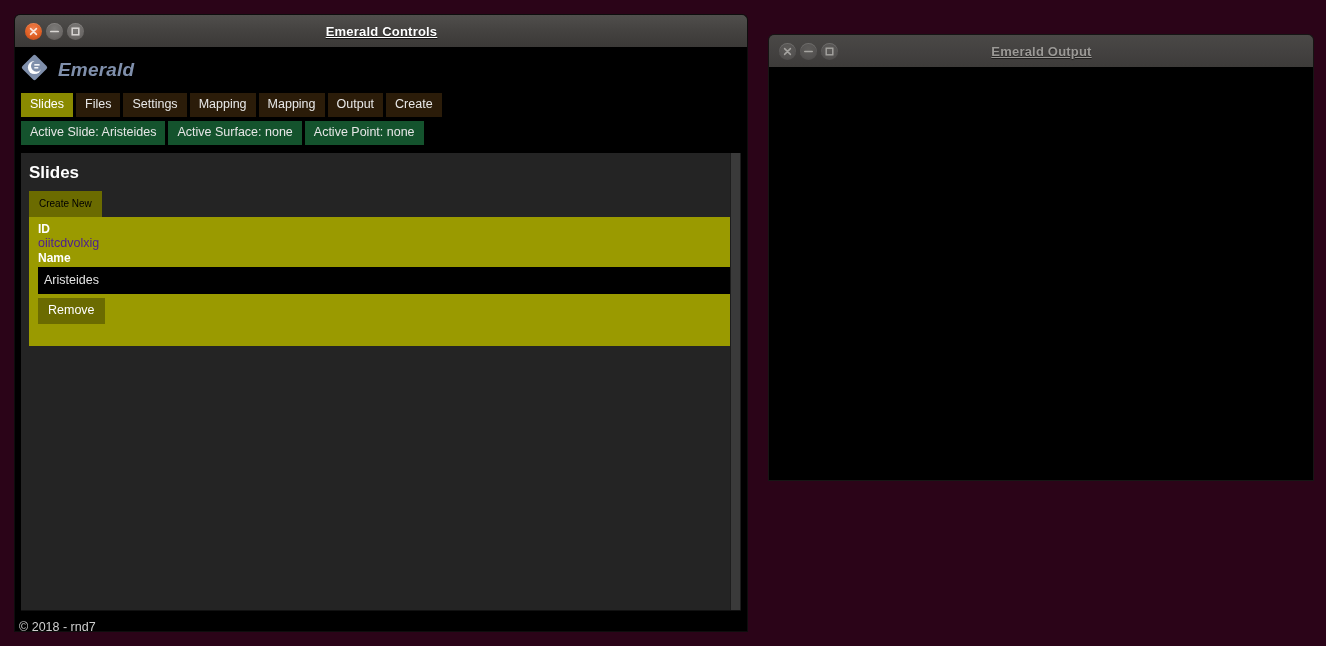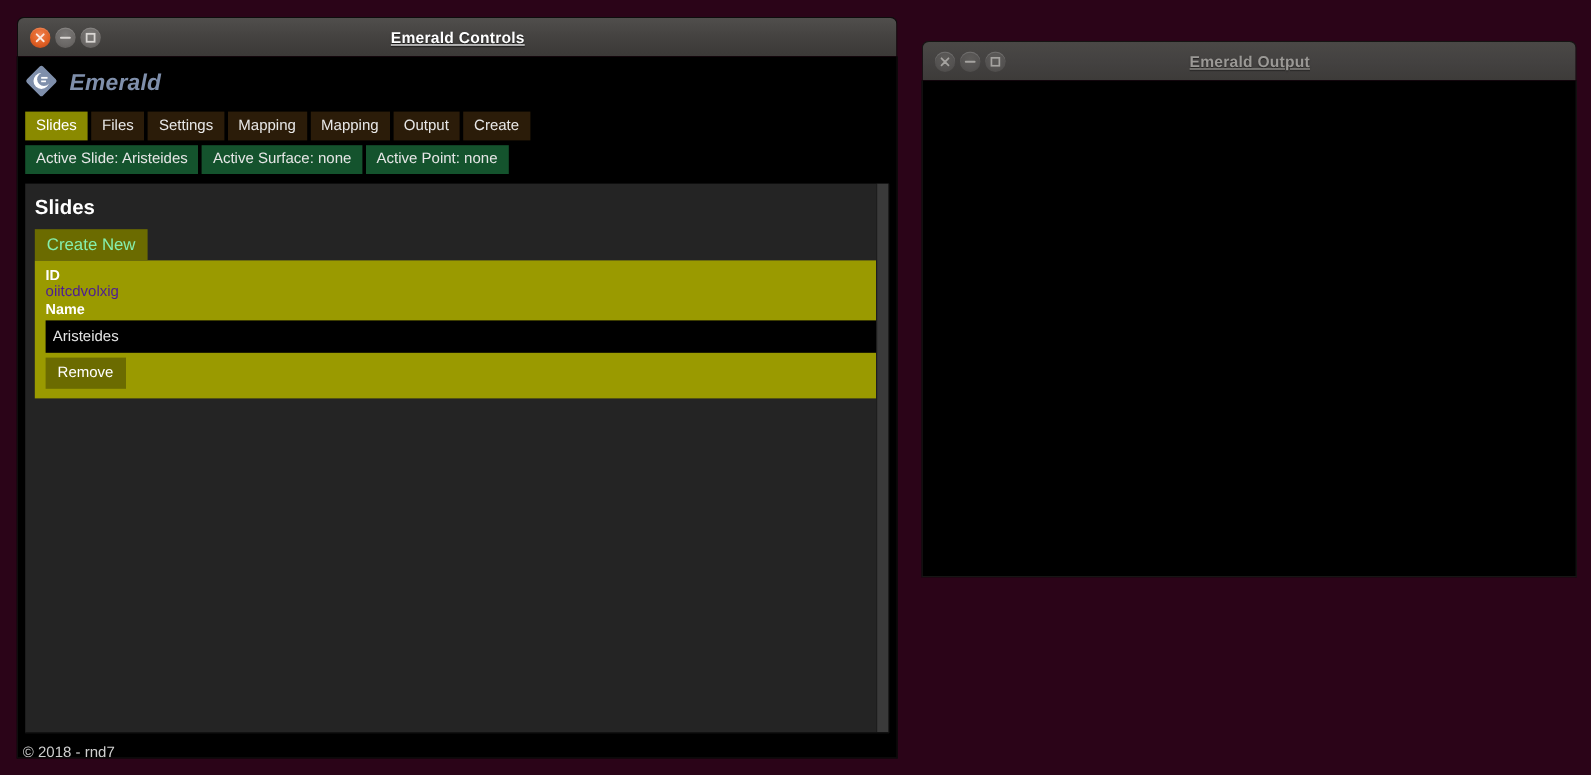--- a/index.html
+++ b/index.html
@@ -159,31 +159,31 @@
   }
   .panel-title {
     color: #ffffff;
     font-size: 17px;
     font-weight: bold;
     padding: 10px 0 8px 8px;
   }
   .btn-create {
     display: inline-block;
     background: #6b6b00;
-    color: #86efac;
-    font-size: 14px;
+    color: #000000;
+    font-size: 10px;
     padding: 6px 10px 7px 10px;
     line-height: 13px;
     margin: 0 0 0 8px;
     cursor: pointer;
   }
   .record {
     background: #9a9a00;
     margin: 0 8px 0 8px;
-    padding: 5px 0 8px 0;
+    padding: 5px 0 22px 0;
     box-sizing: border-box;
   }
   .field-label {
     color: #ffffff;
     font-size: 12px;
     font-weight: bold;
     line-height: 14px;
     padding-left: 9px;
   }
   .field-value {

